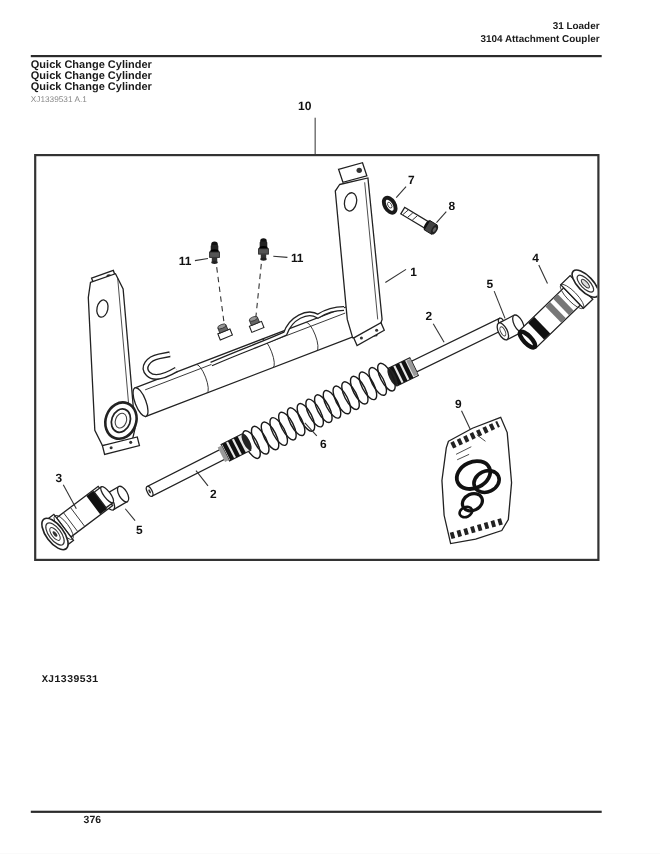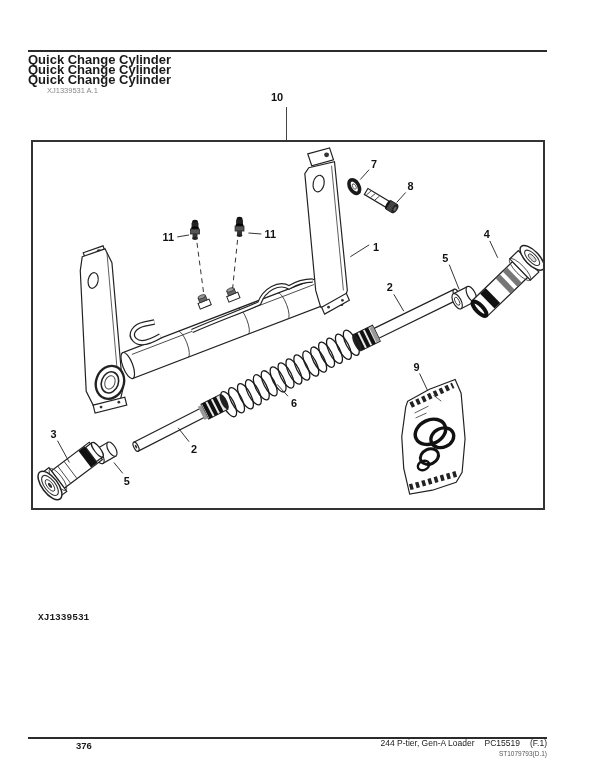--- a/index.html
+++ b/index.html
@@ -6,23 +6,23 @@
   body { background:#e8e8e8; font-family:"Liberation Sans", sans-serif; }
   .page {
     position:relative; width:600px; height:776px; background:#ffffff;
     overflow:hidden; color:#111;
   }
   .hdr-right { position:absolute; top:17px; right:55px; text-align:right;
     font-size:9px; font-weight:bold; line-height:12px; color:#1a1a1a; }
   .rule { position:absolute; left:28px; width:519px; height:2px; background:#2b2b2b; }
   .rule-top { top:50px; }
   .rule-bottom { top:737px; }
-  .title-block { position:absolute; left:28px; top:55px; font-size:13px;
+  .title-block { position:absolute; left:28px; top:55px; font-size:10px;
     font-weight:bold; line-height:10px; color:#1a1a1a; }
-  .ref-small { position:absolute; left:28px; top:86px; font-size:7.5px; color:#888;margin-left:19px; }
+  .ref-small { position:absolute; left:28px; top:86px; font-size:7.5px; color:#888; }
   .callout10 { position:absolute; left:271px; top:91px; width:32px; 
     font-size:11px; font-weight:bold; color:#111; }
   .callout10-line { position:absolute; left:286px; top:107px; width:1px; height:33px; background:#444; }
   .diagram-box { position:absolute; left:31px; top:140px; width:514px; height:370px;
     border:2px solid #333; background:#fff; }
   .fig-id { position:absolute; left:38px; top:612px; font-size:9.5px; font-weight:bold; color:#1a1a1a;font-family:Liberation Mono, monospace; }
   .page-num { position:absolute; left:28px; top:740px; font-size:9.5px; font-weight:bold; color:#1a1a1a;margin-left:48px; }
   .ftr-right { position:absolute; right:53px; top:739px; text-align:right;
     font-size:8.5px; color:#1a1a1a; line-height:9px; }
   .ftr-right .gap { display:inline-block; width:10px; }
@@ -33,20 +33,24 @@
   .dash { stroke:#333; stroke-width:1; stroke-dasharray:5 4; fill:none; }
   .part { stroke:#222; stroke-width:1.2; fill:#fff; }
   .thin { stroke:#333; stroke-width:0.8; fill:none; }
   .coil { stroke:#1a1a1a; stroke-width:1.3; fill:none; }
 </style>
 </head>
 <body>
 
 <div class="page">
 
+  <div class="hdr-right">
+    <div>31 Loader</div>
+    <div>3104 Attachment Coupler</div>
+  </div>
   <div class="rule rule-top"></div>
 
   <div class="title-block">
     <div>Quick Change Cylinder</div>
     <div>Quick Change Cylinder</div>
     <div>Quick Change Cylinder</div>
   </div>
   <div class="ref-small">XJ1339531 A.1</div>
 
   <div class="callout10">10</div>
@@ -280,20 +284,14 @@
         <line class="ln" x1="230" y1="93" x2="217" y2="92"></line>
         <text x="239" y="97" text-anchor="middle">11</text>
       </g>
     </svg>
   </div>
 
   <div class="fig-id">XJ1339531</div>
 
   <div class="rule rule-bottom"></div>
   <div class="page-num">376</div>
-  <div class="ftr-right">
-    <div>
-      <span>244 P-tier, Gen-A Loader</span><span class="gap"></span><span>PC15519</span><span class="gap"></span><span>(F.1)</span>
-    </div>
-    <div class="ftr-sub">ST1079793(D.1)</div>
-  </div>
 
 </div>
 
 </body></html>

